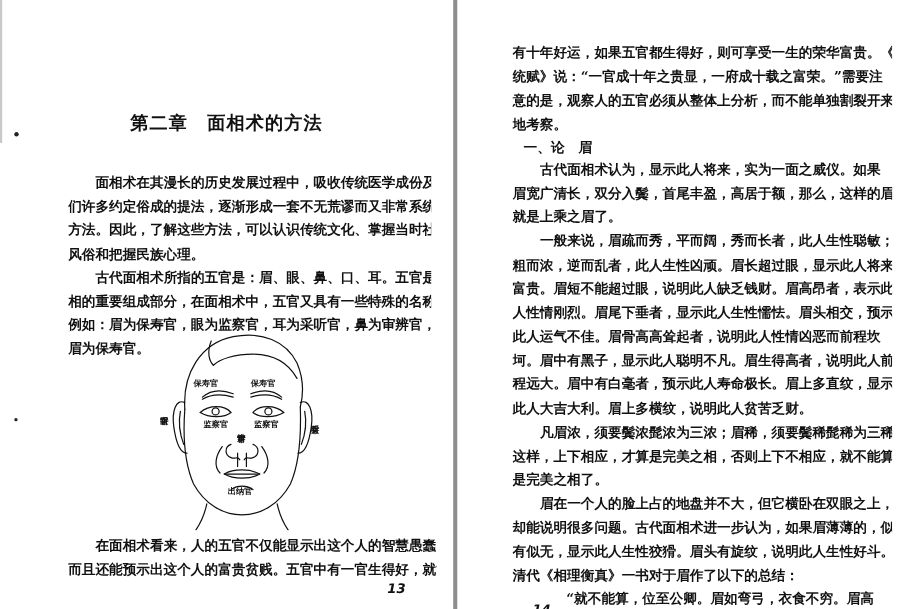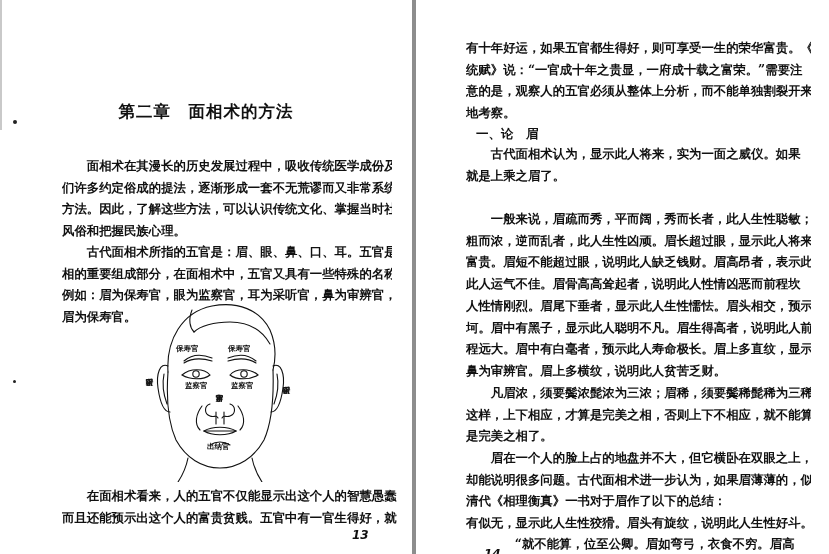--- a/index.html
+++ b/index.html
@@ -141,45 +141,46 @@
     <span class="line">统赋》说：“一官成十年之贵显，一府成十载之富荣。”需要注</span>
     <span class="line">意的是，观察人的五官必须从整体上分析，而不能单独割裂开来</span>
     <span class="line">地考察。</span>
   </div>
 </div>
 
 <div class="section-heading">一、论　眉</div>
 
 <div class="para noindent" style="left:466px;top:143px;width:345px;">
   <span class="line first">古代面相术认为，显示此人将来，实为一面之威仪。如果</span>
+  <span class="line">眉宽广清长，双分入鬓，首尾丰盈，高居于额，那么，这样的眉</span>
   <span class="line">就是上乘之眉了。</span>
 </div>
 
 <div class="para noindent" style="left:466px;top:208px;width:345px;">
   <span class="line first">一般来说，眉疏而秀，平而阔，秀而长者，此人生性聪敏；</span>
   <span class="line">粗而浓，逆而乱者，此人生性凶顽。眉长超过眼，显示此人将来</span>
   <span class="line">富贵。眉短不能超过眼，说明此人缺乏钱财。眉高昂者，表示此</span>
+  <span class="line">人性情刚烈。眉尾下垂者，显示此人生性懦怯。眉头相交，预示</span>
   <span class="line">此人运气不佳。眉骨高高耸起者，说明此人性情凶恶而前程坎</span>
-  <span class="line">人性情刚烈。眉尾下垂者，显示此人生性懦怯。眉头相交，预示</span>
   <span class="line">坷。眉中有黑子，显示此人聪明不凡。眉生得高者，说明此人前</span>
   <span class="line">程远大。眉中有白毫者，预示此人寿命极长。眉上多直纹，显示</span>
-  <span class="line">鼻为审辨官。眉上多横纹，说明此人贫苦乏财。</span>
+  <span class="line">此人大吉大利。眉上多横纹，说明此人贫苦乏财。</span>
 </div>
 
 <div class="para noindent" style="left:466px;top:382px;width:345px;">
   <span class="line first">凡眉浓，须要鬓浓髭浓为三浓；眉稀，须要鬓稀髭稀为三稀，</span>
   <span class="line">这样，上下相应，才算是完美之相，否则上下不相应，就不能算</span>
   <span class="line">是完美之相了。</span>
 </div>
 
 <div class="para noindent" style="left:466px;top:447px;width:345px;">
   <span class="line first">眉在一个人的脸上占的地盘并不大，但它横卧在双眼之上，</span>
   <span class="line">却能说明很多问题。古代面相术进一步认为，如果眉薄薄的，似</span>
+  <span class="line">有似无，显示此人生性狡猾。眉头有旋纹，说明此人生性好斗。</span>
   <span class="line">清代《相理衡真》一书对于眉作了以下的总结：</span>
-  <span class="line">有似无，显示此人生性狡猾。眉头有旋纹，说明此人生性好斗。</span>
 </div>
 
 <div class="para noindent" style="left:490px;top:533px;width:320px;">
   <span class="line first">“就不能算，位至公卿。眉如弯弓，衣食不穷。眉高</span>
 
 </div>
 
 <div class="page-num" style="left:484px;top:547px;">14</div>
 
 </body></html>

